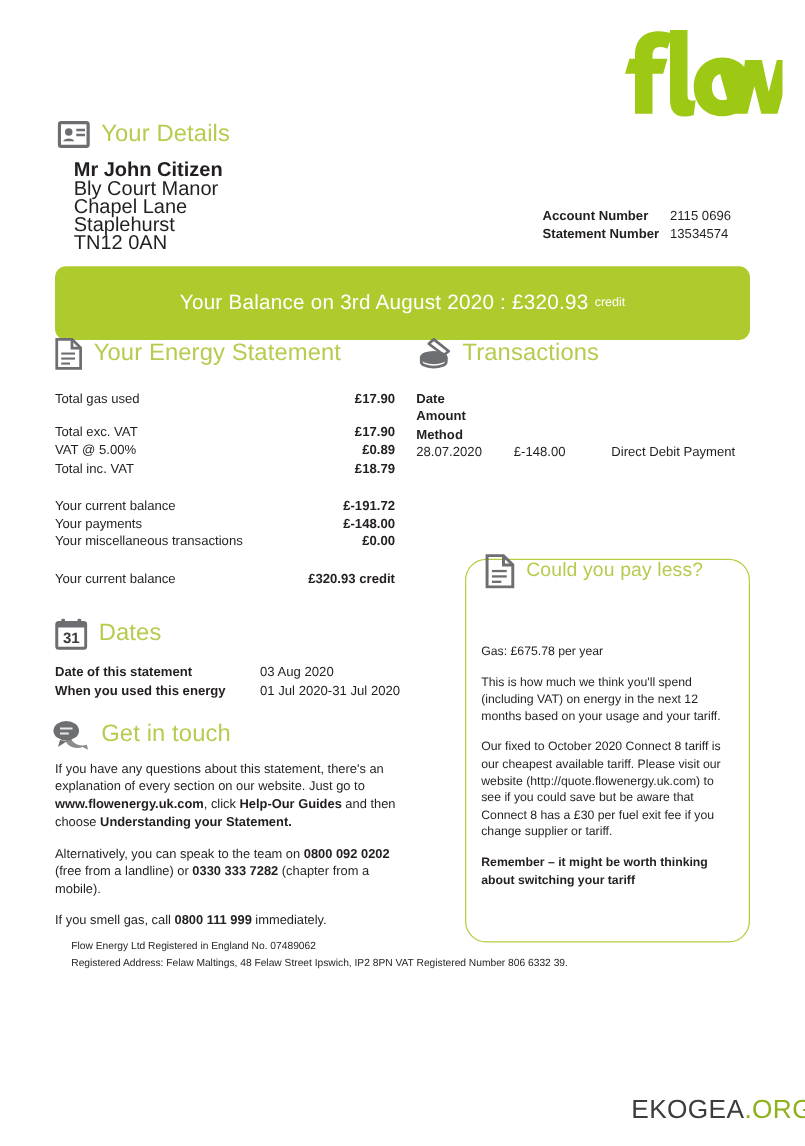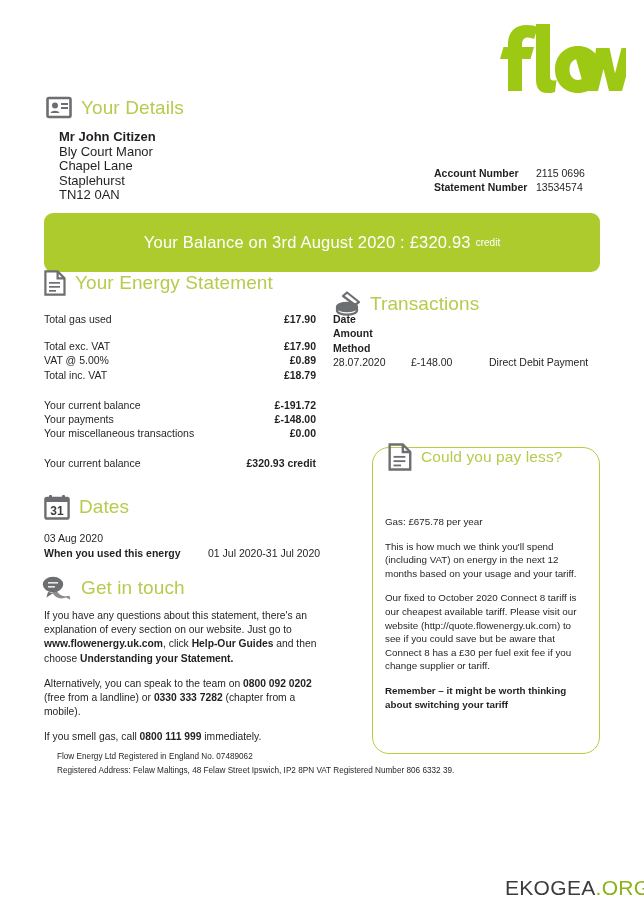--- a/index.html
+++ b/index.html
@@ -46,21 +46,21 @@
     white-space: nowrap;
   }
   .ico { display: block; flex: 0 0 auto; }
 
   
   .details-head { left: 46px; top: 96px; }
   .addr {
     position: absolute;
     left: 59px;
     top: 130px;
-    font-size: 13px;
+    font-size: 16px;
     line-height: 14.6px;
     color: #231f20;
   }
   .addr .nm { font-weight: bold; }
 
   .acct {
     position: absolute;
     left: 434px;
     top: 166px;
     font-size: 10.5px;
@@ -83,21 +83,21 @@
     display: flex;
     align-items: center;
     justify-content: center;
     color: #ffffff;
   }
   .banner .main { font-size: 16.5px; letter-spacing: .2px; }
   .banner .sub { font-size: 10px; margin-left: 5px; }
 
   
   .stmt-head { left: 44px; top: 270px; }
-  .trans-head { left: 333px; top: 270px; margin-top: 21px; }
+  .trans-head { left: 333px; top: 270px; }
 
   
   .stmt-rows {
     position: absolute;
     left: 44px;
     top: 312px;
     width: 272px;
     font-size: 10.5px;
     color: #231f20;
   }
@@ -330,20 +330,21 @@
       <rect x="1.4" y="4" width="23.2" height="4" fill="#6d6e71"></rect>
       <rect x="5" y="1" width="3" height="5" rx="1" fill="#6d6e71"></rect>
       <rect x="18" y="1" width="3" height="5" rx="1" fill="#6d6e71"></rect>
       <text x="13" y="20.5" text-anchor="middle" font-family="Liberation Sans, sans-serif" font-size="12" font-weight="bold" fill="#3c3c3b">31</text>
     </svg>
     <span class="title">Dates</span>
   </div>
 
   <div class="dates">
     <div class="row">
+      <span class="lbl">Date of this statement</span>
       <span class="val">03 Aug 2020</span>
     </div>
     <div class="row">
       <span class="lbl">When you used this energy</span>
       <span class="val">01 Jul 2020-31 Jul 2020</span>
     </div>
   </div>
 
   <div class="sec-head touch-head">
     <svg class="ico" width="30" height="25" viewBox="0 0 30 25">

